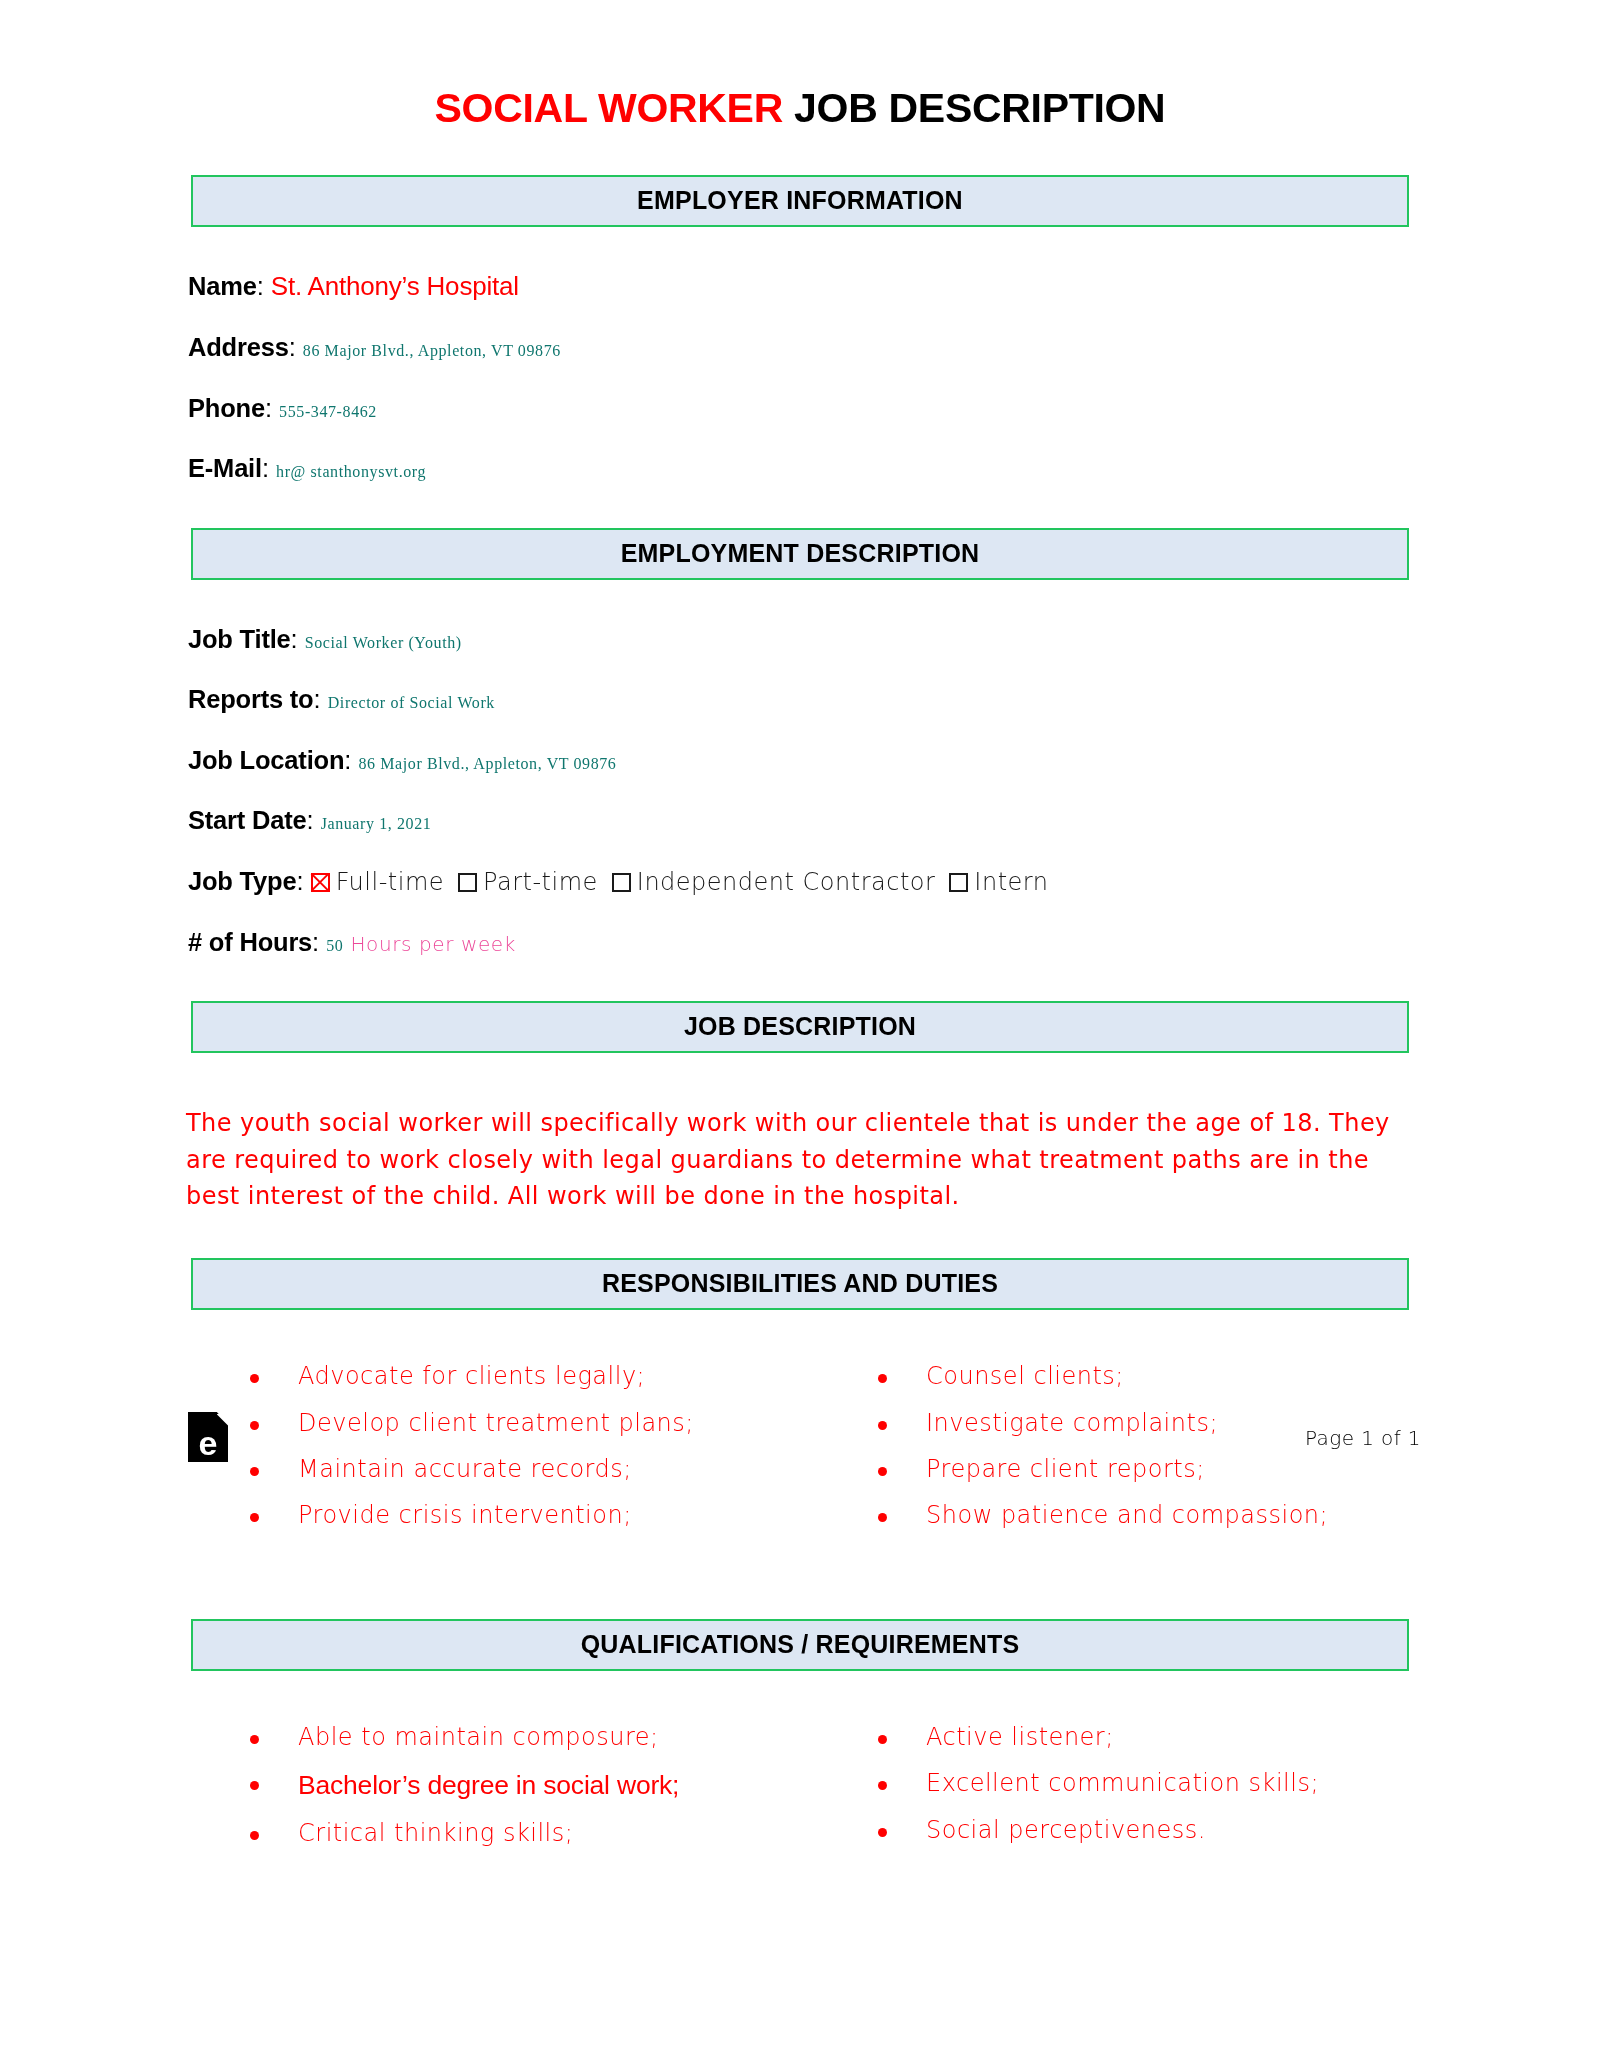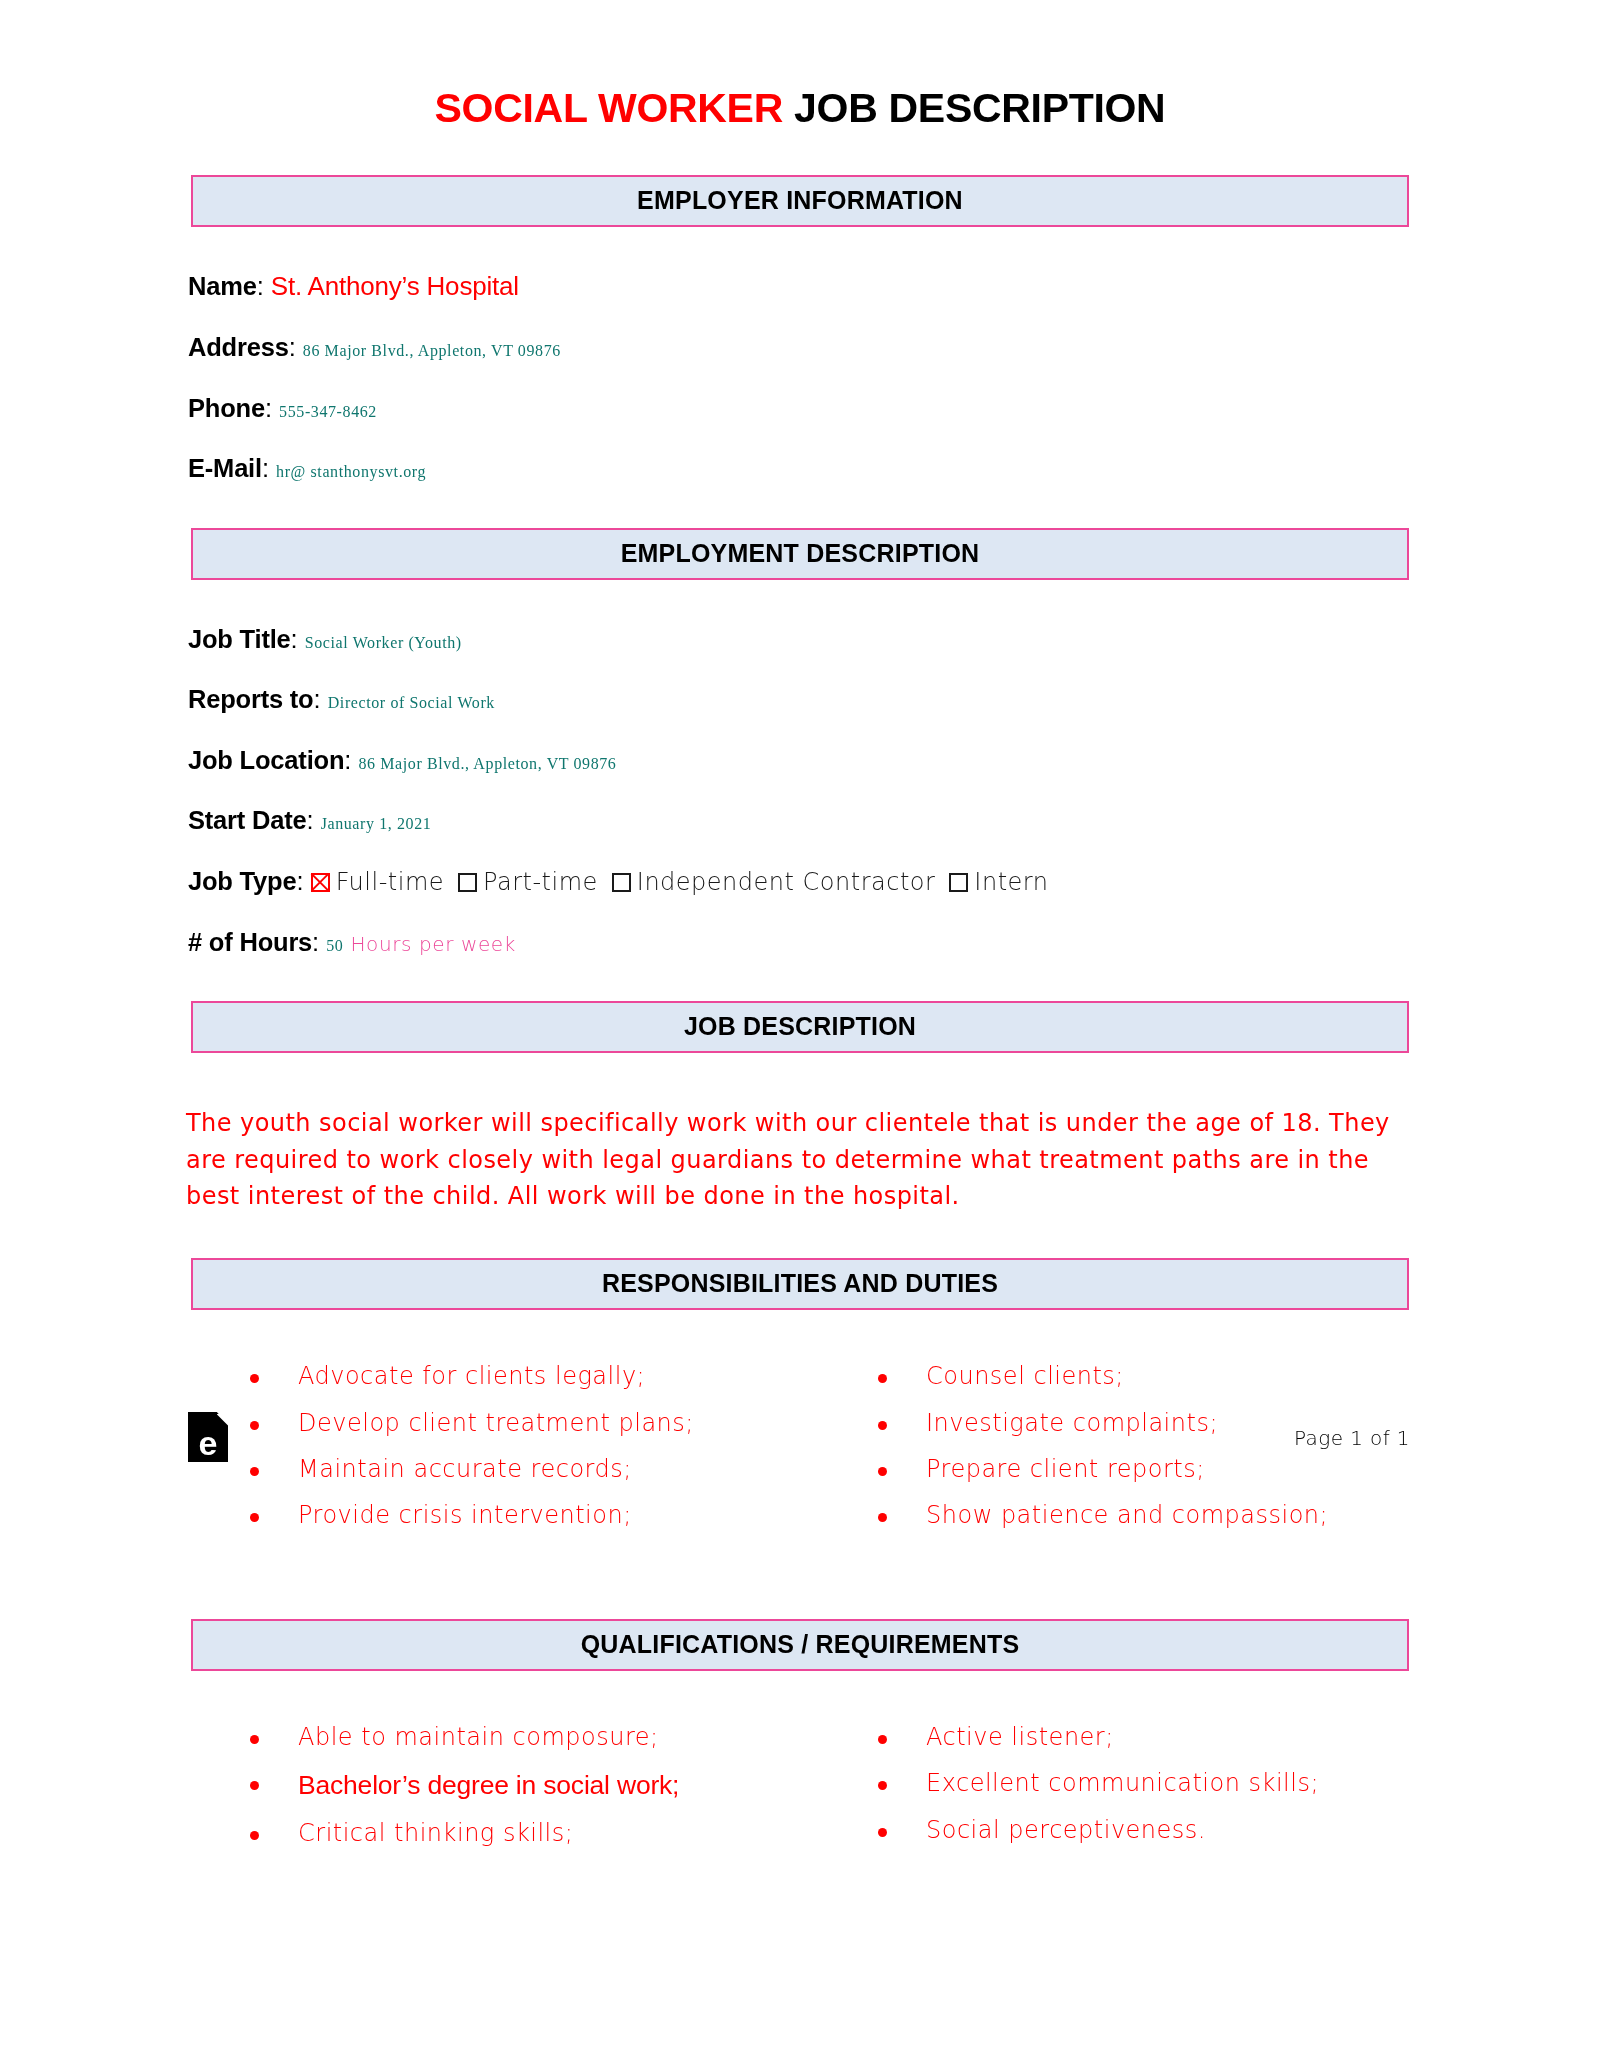--- a/index.html
+++ b/index.html
@@ -39,21 +39,21 @@
   }
   .title-red { color: #ff0000; }
   .title-black { color: #000000; }
 
   
   .section-bar {
     margin: 0 auto;
     width: 1218px;
     box-sizing: border-box;
     background: #dde7f3;
-    border: 2px solid #ec4899;
+    border: 2px solid #22c55e;
     text-align: center;
     font-weight: bold;
     font-size: 25px;
     letter-spacing: 0.2px;
     color: #000000;
     padding: 9px 0 10px 0;
     line-height: 1.15;
   }
 
   
@@ -222,21 +222,21 @@
     position: absolute;
     left: 216.5px;
     bottom: 44px;
     width: 12px;
     height: 12px;
     background: #ffffff;
     clip-path: polygon(100% 0, 0 0, 100% 100%);
   }
   .page-num {
     position: absolute;
-    right: 190px;
+    right: 179px;
     bottom: 20px;
     font-family: "DejaVu Sans", sans-serif;
     font-weight: 300;
     font-size: 20px;
     letter-spacing: 0.4px;
     color: #000000;
   }
   .sp-30 { height: 30px; }
   .sp-44 { height: 44px; }
   .sp-52 { height: 52px; }

